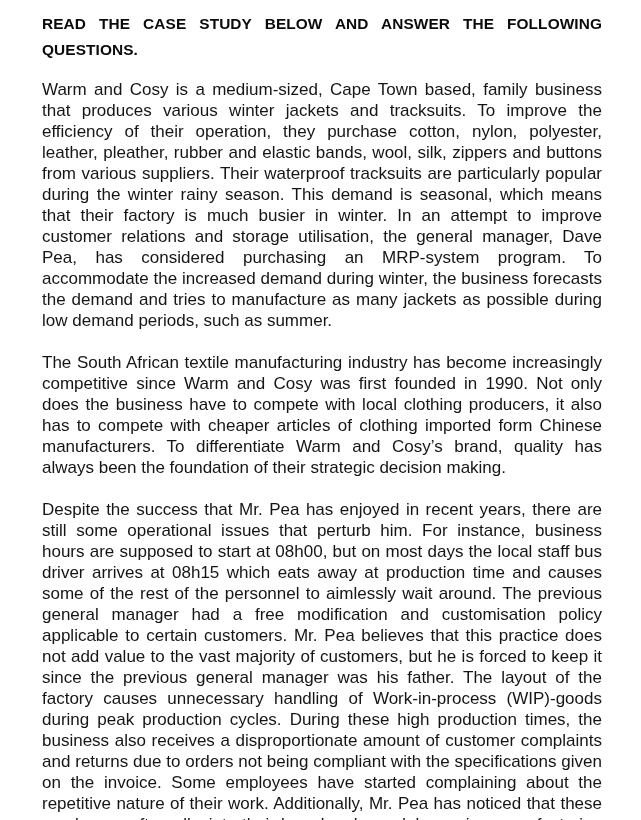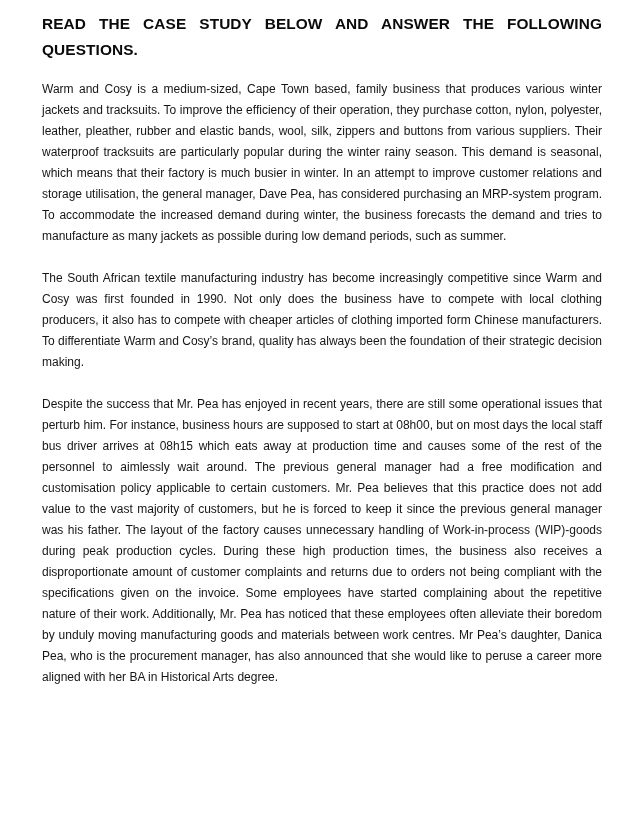--- a/index.html
+++ b/index.html
@@ -26,21 +26,21 @@
       font-size: 15.4px;
       line-height: 26px;
       text-align: justify;
       text-align-last: left;
       margin: 0 0 16px 0;
       letter-spacing: 0.1px;
       word-spacing: 4px;
       color: #0a0a0a;
     }
     .para {
-      font-size: 12px;
+      font-size: 17px;
       line-height: 21px;
       text-align: justify;
       margin: 0 0 21px 0;
       color: #151515;
     }
   </style>
 </head>
 <body>
 
 <div class="page">

